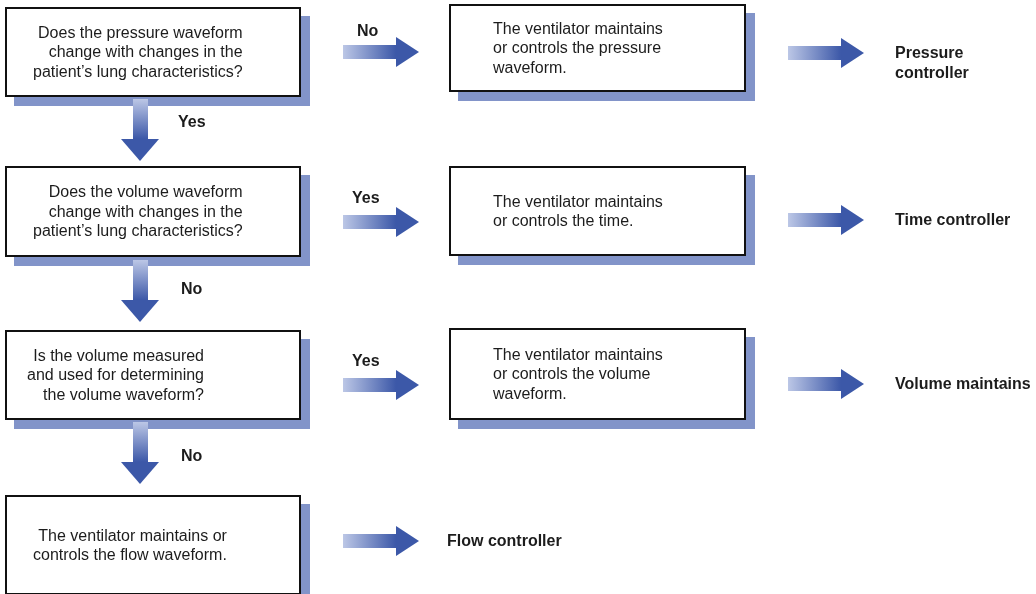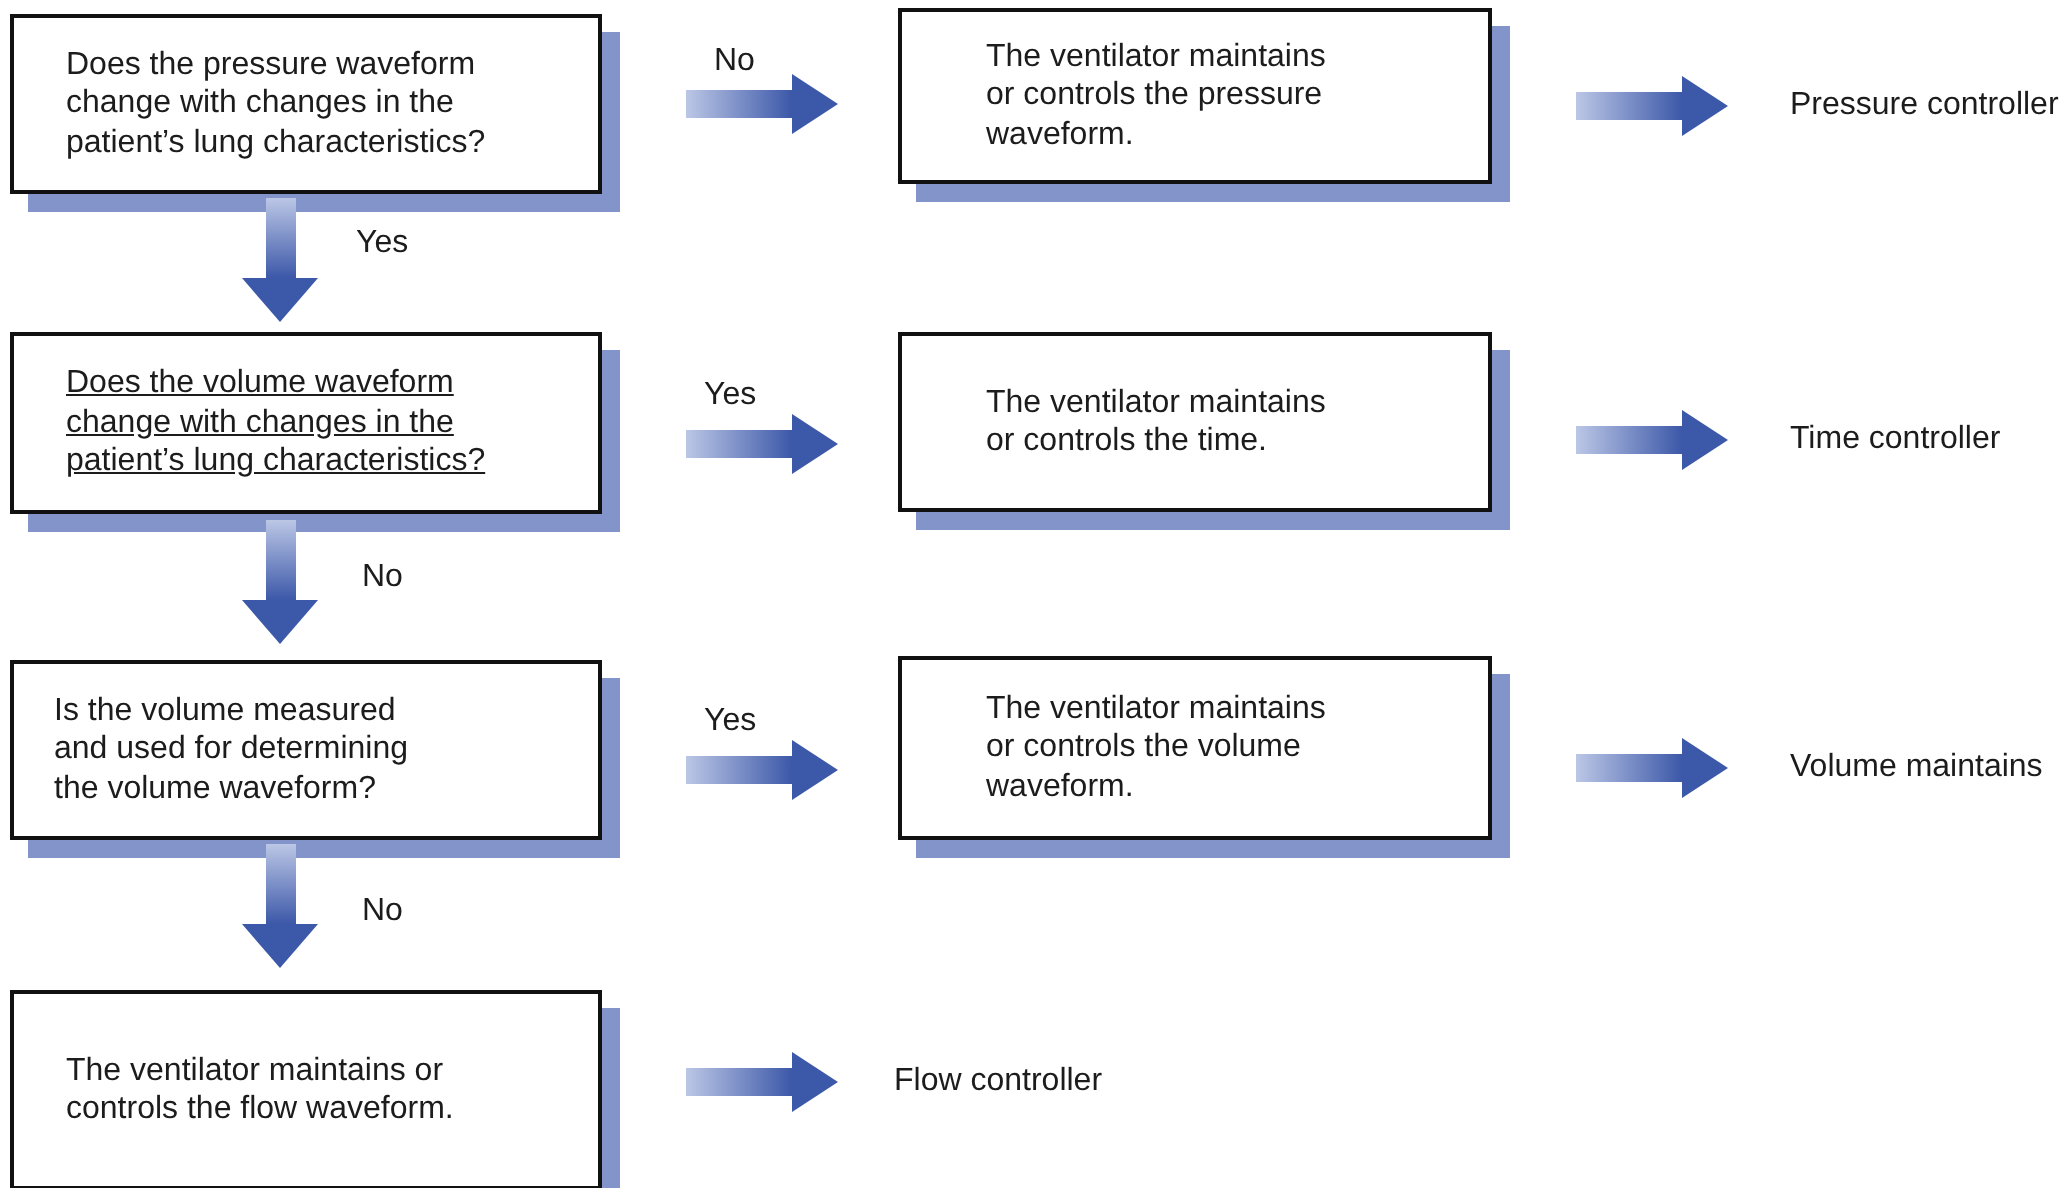--- a/index.html
+++ b/index.html
@@ -18,26 +18,27 @@
     border:2px solid var(--box-border,#111);
     box-shadow:9px 9px 0 var(--box-shadow,#8294c9);
     display:flex;
     align-items:center;
   }
   .box .txt {
     font-size:16px;
     line-height:19.5px;
     white-space:pre-line;
   }
-  .q-box  { padding-left:26px; }
+  .q-box  { padding-left:26px;text-align:right; }
   .r-box  { padding-left:42px; }
   .label {
     position:absolute;
     font-size:16px;
     line-height:20px;
+    font-weight:bold;
   }
   .arrow-right {
     position:absolute;
     display:flex;
     align-items:center;
   }
   .arrow-right .shaft {
     width:53px; height:14px;
     background:linear-gradient(to right, var(--arrow-light,#bcc7e6), var(--arrow-dark,#3c58a8));
   }
@@ -92,21 +93,21 @@
     <div class="head"></div>
   </div>
   <div class="label" style="left:895px; top:43px;">Pressure controller</div>
 
   <div class="arrow-down" style="left:121px; top:99px;">
     <div class="shaft"></div>
     <div class="head"></div>
   </div>
   <div class="label" style="left:178px; top:112px;">Yes</div>
 
-  <div class="box q-box" style="left:5px; top:166px; width:296px; height:91px;text-decoration:underline;">
+  <div class="box q-box" style="left:5px; top:166px; width:296px; height:91px;">
     <div class="txt">Does the volume waveform
 change with changes in the
 patient’s lung characteristics?</div>
   </div>
 
   <div class="label" style="left:352px; top:188px;">Yes</div>
   <div class="arrow-right" style="left:343px; top:207px;">
     <div class="shaft"></div>
     <div class="head"></div>
   </div>

